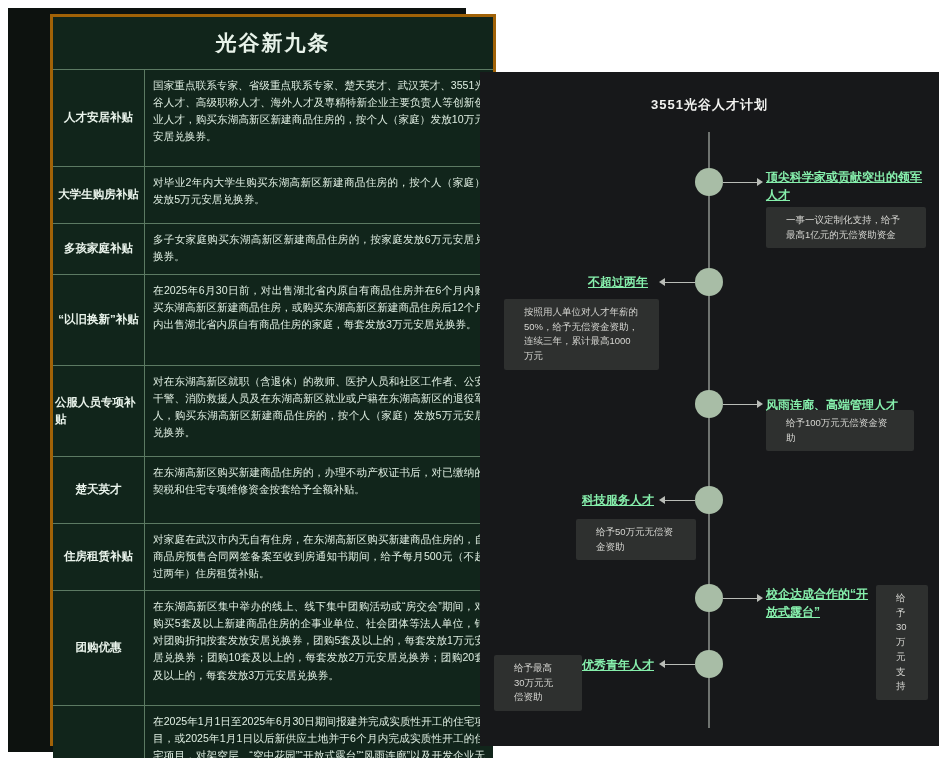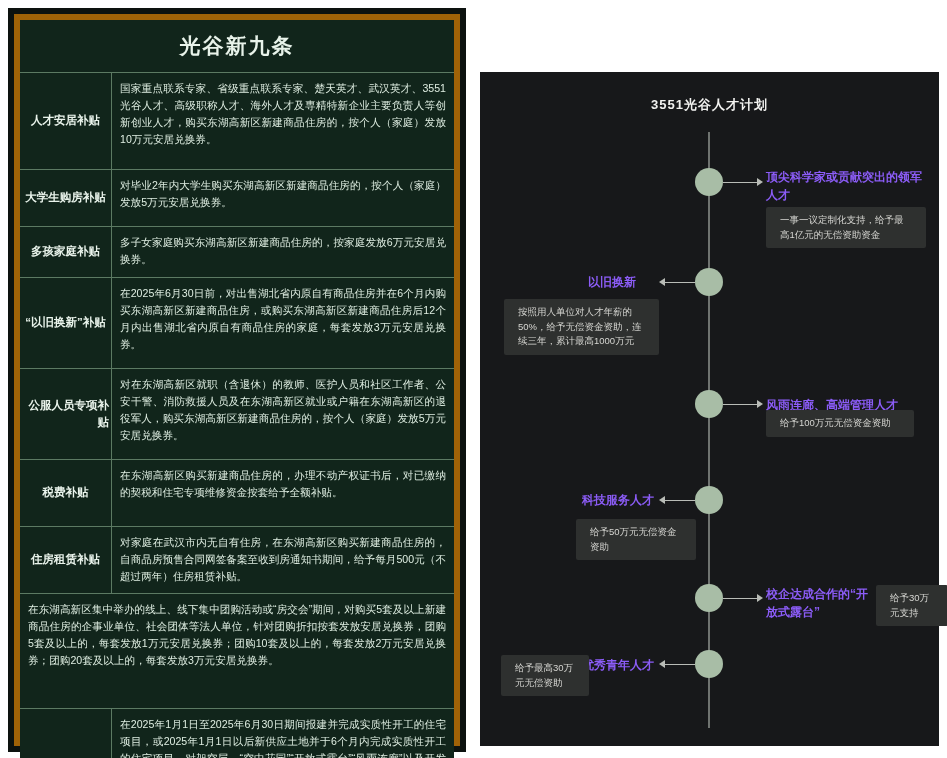--- a/index.html
+++ b/index.html
@@ -23,25 +23,26 @@
     top: 8px;
     width: 458px;
     height: 744px;
     background: #0d120f;
     padding: 6px;
     box-sizing: border-box;
   }
   .table-inner {
     width: 100%;
     height: 100%;
-    border: 6px solid #a16207;
+    border: 3px solid #a16207;
     box-sizing: border-box;
     background: #11251b;
     display: flex;
     flex-direction: column;
+    margin-left: 36px;
   }
   .table-title {
     flex: 0 0 auto;
     text-align: center;
     color: #e8f3ea;
     font-size: 21px;
     font-weight: bold;
     letter-spacing: 2px;
     padding: 12px 0 12px 0;
     border-bottom: 1px solid #5c7a63;
@@ -60,21 +61,21 @@
   .row:last-child { border-bottom: none; }
   .row .cat {
     flex: 0 0 92px;
     border-right: 1px solid #5c7a63;
     color: #eaf4ec;
     font-size: 11.5px;
     font-weight: bold;
     display: flex;
     align-items: center;
     justify-content: center;
-    text-align: right;
+    text-align: left;
     padding: 4px 2px;
     box-sizing: border-box;
     line-height: 1.5;
   }
   .row .desc {
     flex: 1 1 auto;
     color: #dfeee2;
     font-size: 10.6px;
     line-height: 1.62;
     padding: 7px 8px;
@@ -113,32 +114,33 @@
   .node {
     position: absolute;
     width: 28px;
     height: 28px;
     border-radius: 50%;
     background: #a8bda6;
     left: 215px;
   }
   .label {
     position: absolute;
-    color: #8b5cf6;
+    color: #86efac;
     font-size: 12px;
     font-weight: bold;
     white-space: nowrap;
+    text-decoration: underline;
   }
   .note {
     position: absolute;
     color: #d6d6d2;
     font-size: 9.5px;
     line-height: 1.55;
     background: #2e302f;
-    padding: 6px 14px;
+    padding: 6px 20px;
     box-sizing: border-box;
     border-radius: 2px;
   }
   .connector {
     position: absolute;
     height: 1px;
     background: #b9bcb7;
   }
   .arrow-r {
     position: absolute;
@@ -184,30 +186,31 @@
           <div class="cat">“以旧换新”补贴</div>
           <div class="desc">在2025年6月30日前，对出售湖北省内原自有商品住房并在6个月内购买东湖高新区新建商品住房，或购买东湖高新区新建商品住房后12个月内出售湖北省内原自有商品住房的家庭，每套发放3万元安居兑换券。</div>
         </div>
 
         <div class="row" style="flex:0 0 90px;">
           <div class="cat">公服人员专项补贴</div>
           <div class="desc">对在东湖高新区就职（含退休）的教师、医护人员和社区工作者、公安干警、消防救援人员及在东湖高新区就业或户籍在东湖高新区的退役军人，购买东湖高新区新建商品住房的，按个人（家庭）发放5万元安居兑换券。</div>
         </div>
 
         <div class="row" style="flex:0 0 66px;">
-          <div class="cat">税费补贴</div>
+          <div class="cat">楚天英才</div>
           <div class="desc">在东湖高新区购买新建商品住房的，办理不动产权证书后，对已缴纳的契税和住宅专项维修资金按套给予全额补贴。</div>
         </div>
 
         <div class="row" style="flex:0 0 66px;">
           <div class="cat">住房租赁补贴</div>
           <div class="desc">对家庭在武汉市内无自有住房，在东湖高新区购买新建商品住房的，自商品房预售合同网签备案至收到房通知书期间，给予每月500元（不超过两年）住房租赁补贴。</div>
         </div>
 
         <div class="row" style="flex:0 0 114px;">
+          <div class="cat">团购优惠</div>
           <div class="desc">在东湖高新区集中举办的线上、线下集中团购活动或“房交会”期间，对购买5套及以上新建商品住房的企事业单位、社会团体等法人单位，针对团购折扣按套发放安居兑换券，团购5套及以上的，每套发放1万元安居兑换券；团购10套及以上的，每套发放2万元安居兑换券；团购20套及以上的，每套发放3万元安居兑换券。</div>
         </div>
 
         <div class="row" style="flex:1 1 auto;">
           <div class="cat">计容奖励</div>
           <div class="desc">在2025年1月1日至2025年6月30日期间报建并完成实质性开工的住宅项目，或2025年1月1日以后新供应土地并于6个月内完成实质性开工的住宅项目，对架空层、“空中花园”“开放式露台”“风雨连廊”以及开发企业无偿提供的幼儿园、物业管理用房、社区管理用房、社区养老设施和配电房等配套公共服务设施给予免计容奖励；住宅入户花园、阳台按1/4面积计入容积率，并在建设工程规划许可证、房屋销售合同、不动产权证中备注功能及面积。</div>
         </div>
 
       </div>
     </div>
@@ -219,42 +222,42 @@
 
     <div class="node" style="top:96px;"></div>
     <div class="connector" style="left:243px; top:110px; width:34px;"></div>
     <div class="arrow-r" style="left:277px; top:106px;"></div>
     <div class="label" style="left:286px; top:96px; max-width:160px; white-space:normal; line-height:1.5;">顶尖科学家或贡献突出的领军人才</div>
     <div class="note" style="left:286px; top:135px; width:160px;">一事一议定制化支持，给予最高1亿元的无偿资助资金</div>
 
     <div class="node" style="top:196px;"></div>
     <div class="connector" style="left:185px; top:210px; width:30px;"></div>
     <div class="arrow-l" style="left:179px; top:206px;"></div>
-    <div class="label" style="left:108px; top:202px;">以旧换新</div>
+    <div class="label" style="left:108px; top:202px;">不超过两年</div>
     <div class="note" style="left:24px; top:227px; width:155px;">按照用人单位对人才年薪的50%，给予无偿资金资助，连续三年，累计最高1000万元</div>
 
     <div class="node" style="top:318px;"></div>
     <div class="connector" style="left:243px; top:332px; width:34px;"></div>
     <div class="arrow-r" style="left:277px; top:328px;"></div>
     <div class="label" style="left:286px; top:325px;">风雨连廊、高端管理人才</div>
     <div class="note" style="left:286px; top:338px; width:148px;">给予100万元无偿资金资助</div>
 
     <div class="node" style="top:414px;"></div>
     <div class="connector" style="left:185px; top:428px; width:30px;"></div>
     <div class="arrow-l" style="left:179px; top:424px;"></div>
     <div class="label" style="left:102px; top:420px;">科技服务人才</div>
     <div class="note" style="left:96px; top:447px; width:120px;">给予50万元无偿资金资助</div>
 
     <div class="node" style="top:512px;"></div>
     <div class="connector" style="left:243px; top:526px; width:34px;"></div>
     <div class="arrow-r" style="left:277px; top:522px;"></div>
     <div class="label" style="left:286px; top:513px; max-width:105px; white-space:normal; line-height:1.5;">校企达成合作的“开放式露台”</div>
-    <div class="note" style="left:396px; top:513px; width:72px;">给予30万元支持</div>
+    <div class="note" style="left:396px; top:513px; width:52px;">给予30万元支持</div>
 
     <div class="node" style="top:578px;"></div>
     <div class="connector" style="left:185px; top:592px; width:30px;"></div>
     <div class="arrow-l" style="left:179px; top:588px;"></div>
     <div class="label" style="left:102px; top:585px;">优秀青年人才</div>
-    <div class="note" style="left:21px; top:583px; width:88px;">给予最高30万元无偿资助</div>
+    <div class="note" style="left:14px; top:583px; width:88px;">给予最高30万元无偿资助</div>
 
   </div>
 
 </div>
 
 </body></html>

